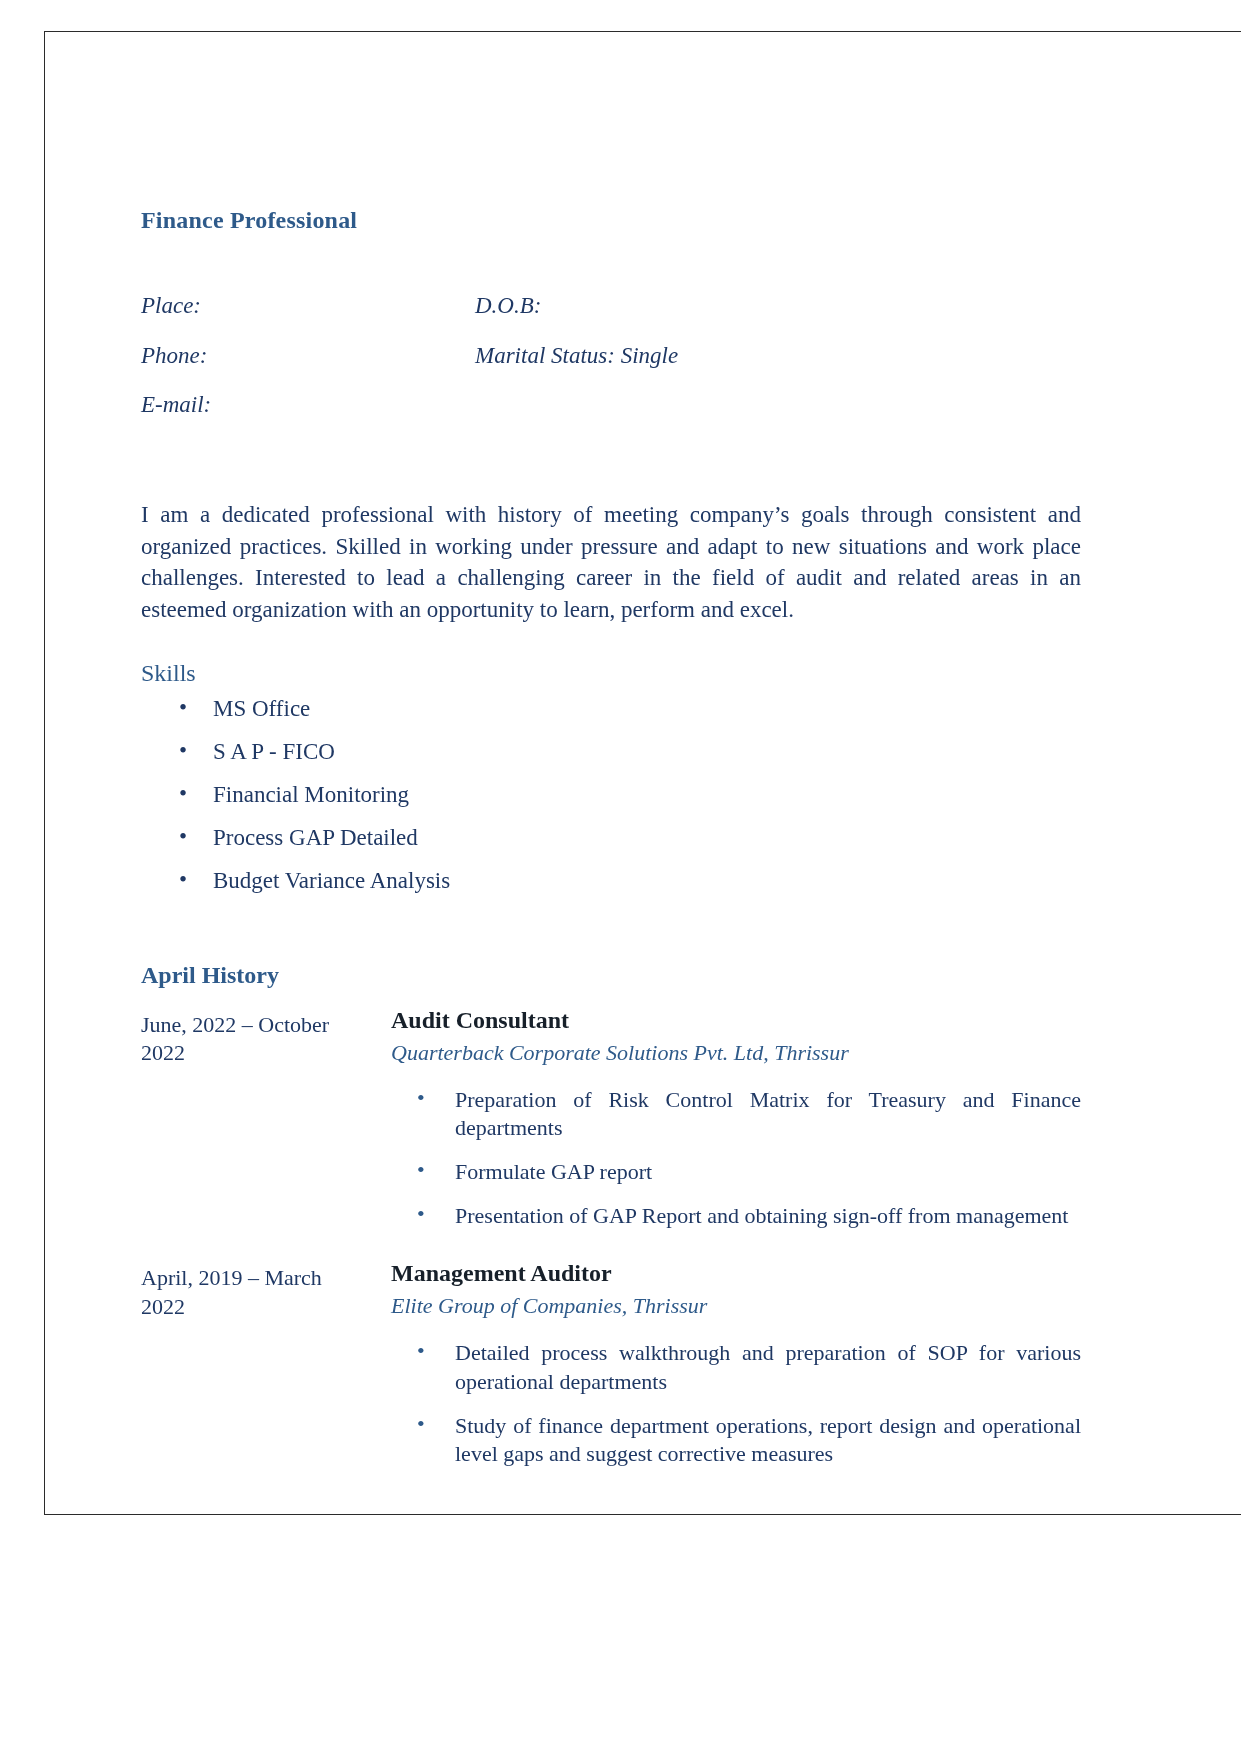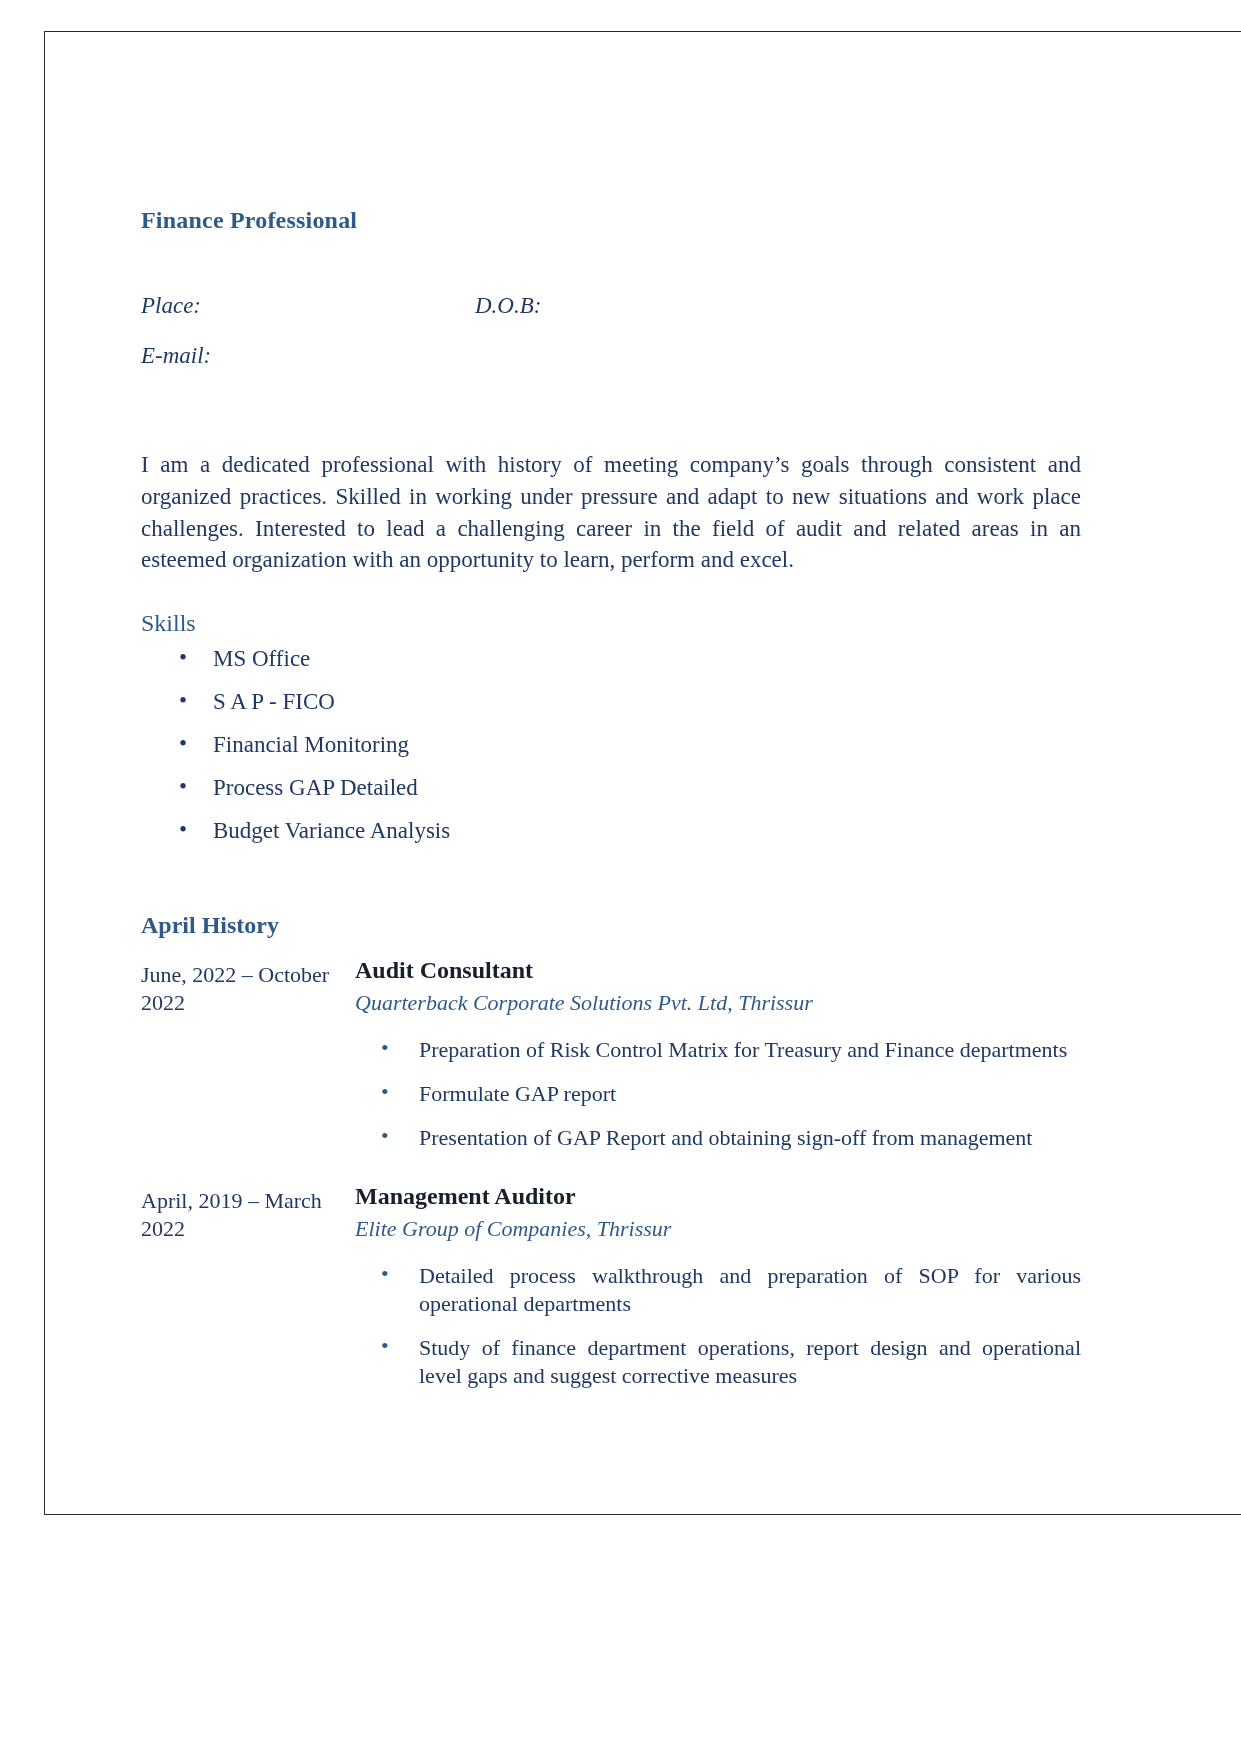--- a/index.html
+++ b/index.html
@@ -84,20 +84,21 @@
   .work-title {
     font-size: 24px;
     font-weight: bold;
     color: #2e5a8a;
     margin: 50px 0 18px 0;
   }
   .job {
     display: flex;
     width: 100%;
     margin-bottom: 26px;
+    gap: 36px;
   }
   .job-dates {
     width: 212px;
     flex: 0 0 212px;
     font-size: 22px;
     line-height: 1.28;
     color: #1f3864;
     padding-top: 4px;
   }
   .job-body {
@@ -144,20 +145,24 @@
 <div class="page">
   <div class="content">
 
     <div class="headline">Finance Professional</div>
 
     <table class="info-table">
       <tbody>
           <tr>
         <td class="info-col-left">Place:</td>
         <td>D.O.B:</td>
+      </tr>
+      <tr>
+        <td class="info-col-left">Phone:</td>
+        <td>Marital Status: Single</td>
       </tr>
       <tr>
         <td class="info-col-left">E-mail:</td>
         <td></td>
       </tr>
     </tbody>
       </table>
 
     <p class="summary">I am a dedicated professional with history of meeting company’s goals through consistent and organized practices. Skilled in working under pressure and adapt to new situations and work place challenges. Interested to lead a challenging career in the field of audit and related areas in an esteemed organization with an opportunity to learn, perform and excel.</p>
 

